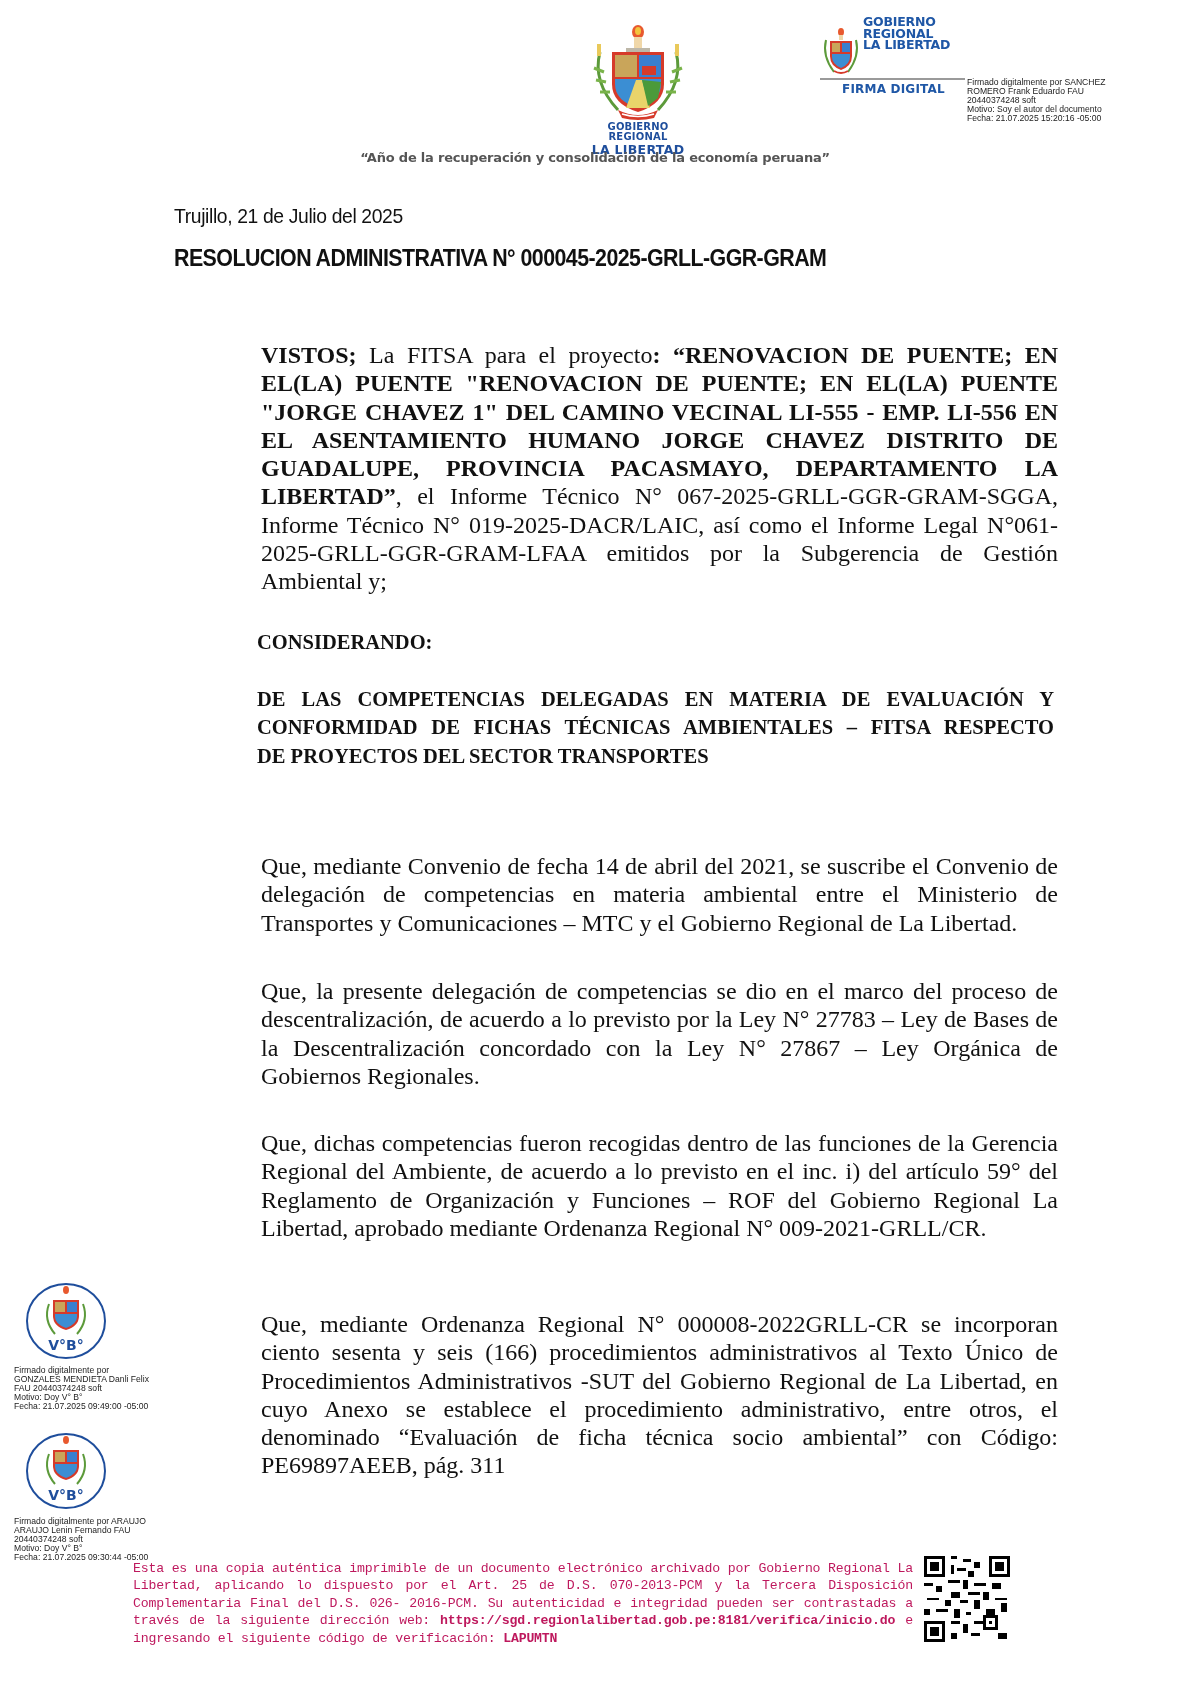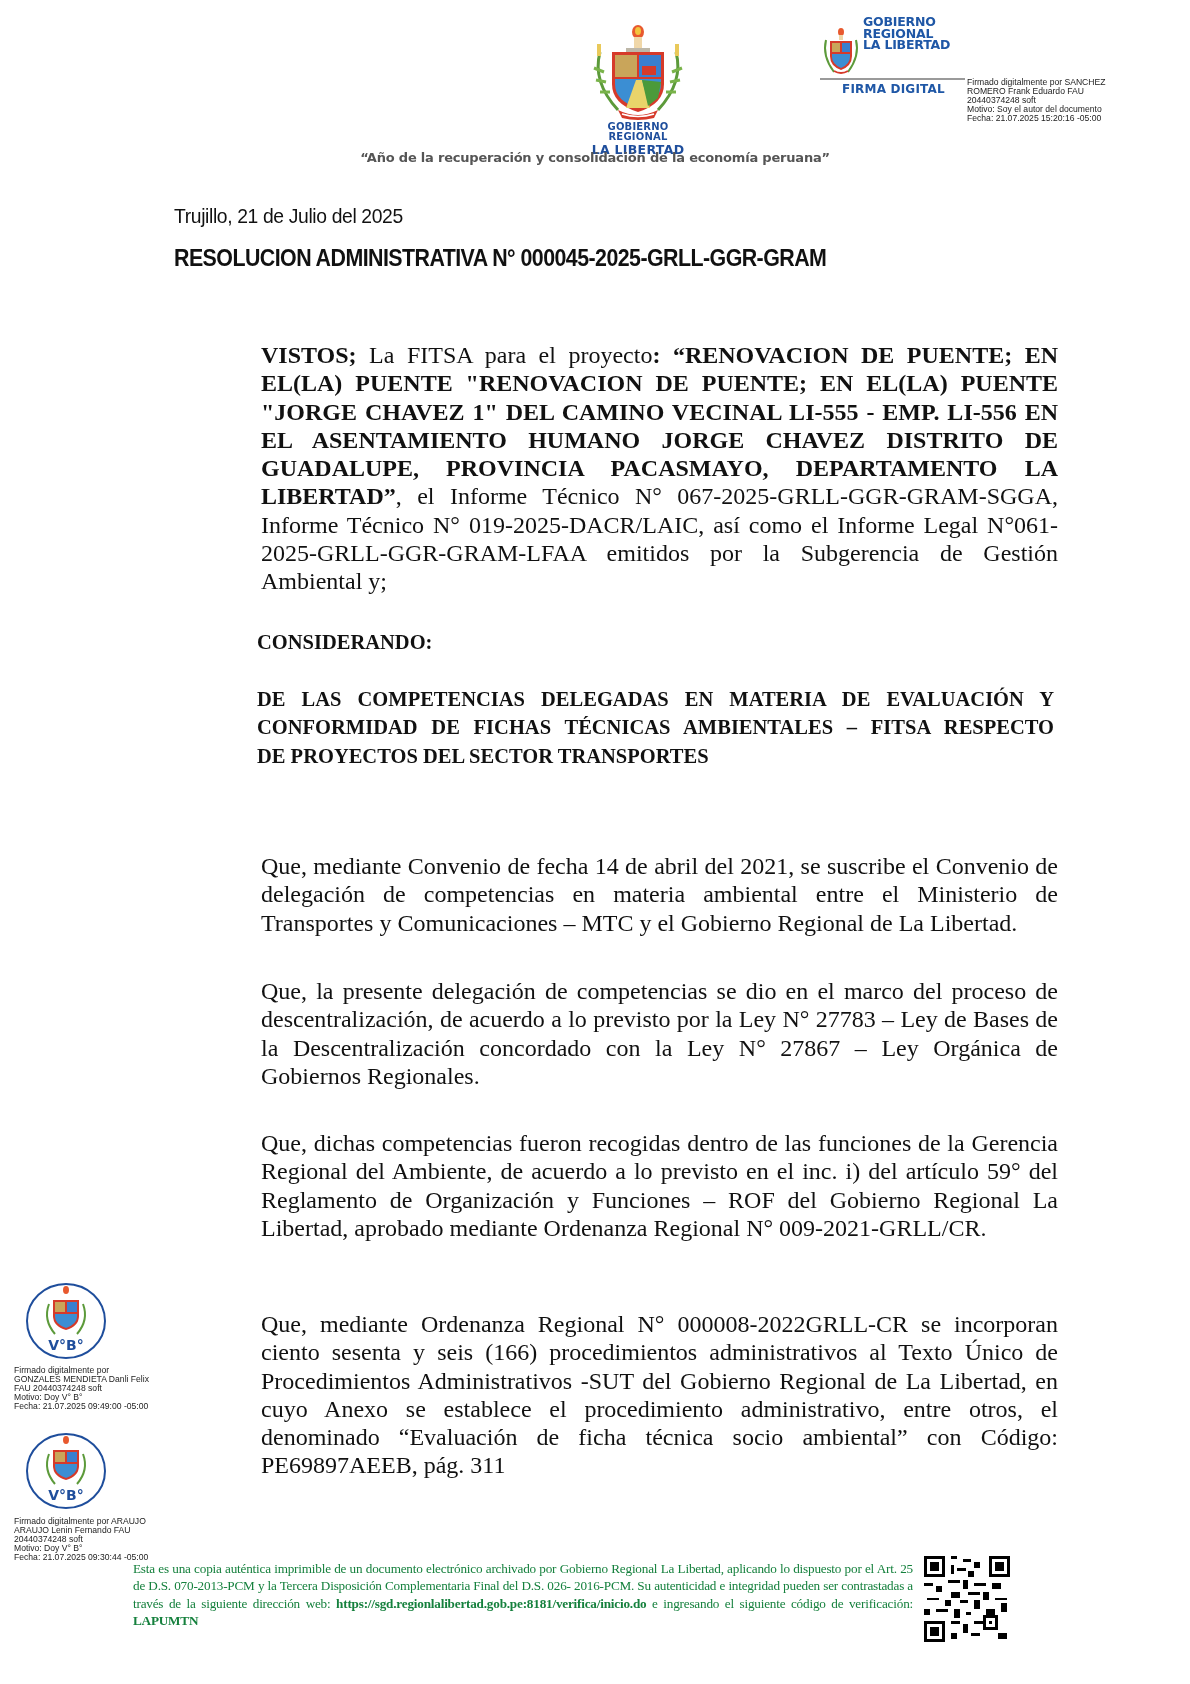--- a/index.html
+++ b/index.html
@@ -29,21 +29,21 @@
   
   .body-col { position:absolute; left:261px; width:797px; font-family:"Liberation Serif", serif; font-size:24px; line-height:28.3px; text-align:justify; color:#111; }
   .body-col b { font-weight:bold; }
   .section-h { position:absolute; left:257px; width:797px; font-family:"Liberation Serif", serif; font-weight:bold; font-size:20.5px; line-height:28.3px; }
 
   
   .stamp { position:absolute; }
   .stamp svg { display:block; }
 
   
-  .footer { position:absolute; left:133px; top:1560px; width:780px; font-family:Liberation Serif, serif; font-size:13.2px; line-height:17.4px; text-align:justify; color:#15803d; letter-spacing:-0.2px; }
+  .footer { position:absolute; left:133px; top:1560px; width:780px; font-family:Liberation Mono, monospace; font-size:13.2px; line-height:17.4px; text-align:justify; color:#be185d; letter-spacing:-0.2px; }
   .footer b { font-weight:bold; }
   .qr { position:absolute; left:924px; top:1556px; width:86px; height:86px; }
 </style>
 </head>
 <body>
 
 <div class="crest" style="left:578px; top:22px; width:120px;">
   <svg width="120" height="100" viewBox="0 0 120 100">
 
     <ellipse cx="60" cy="10" rx="6" ry="7" fill="#e8592e"></ellipse>

